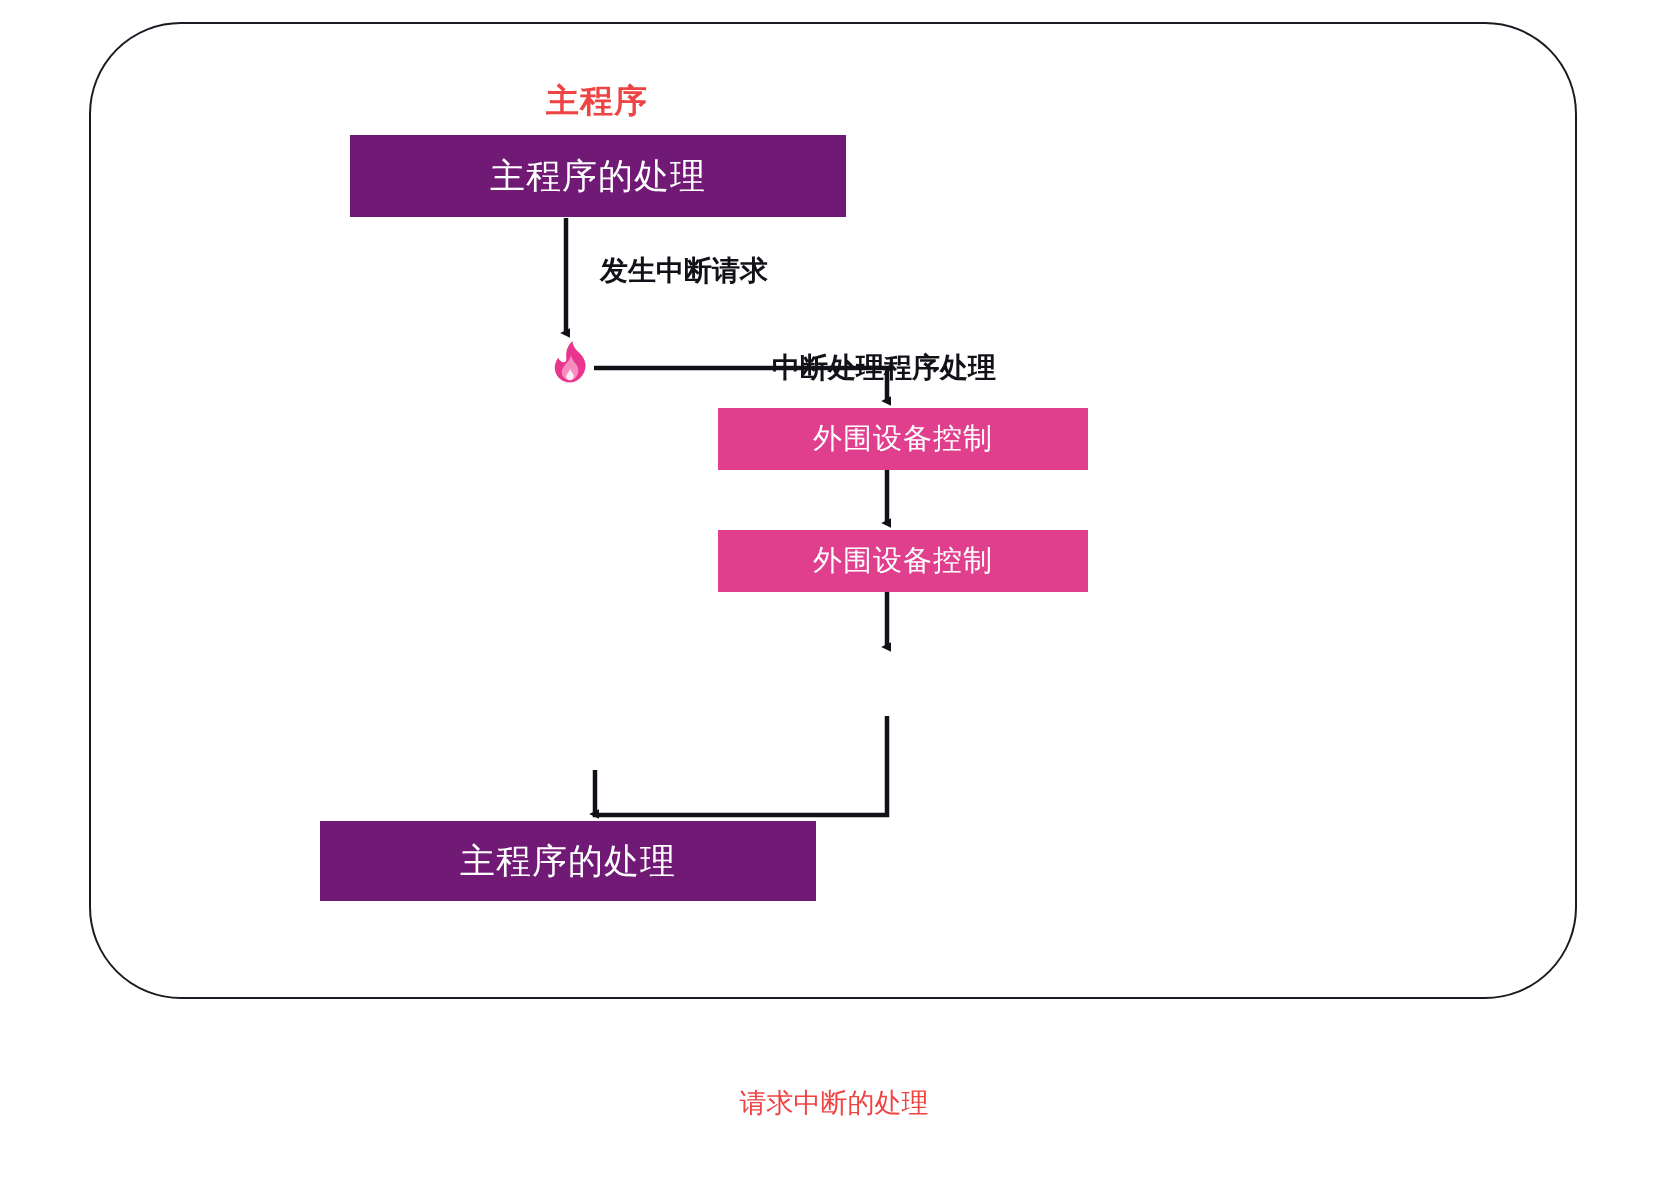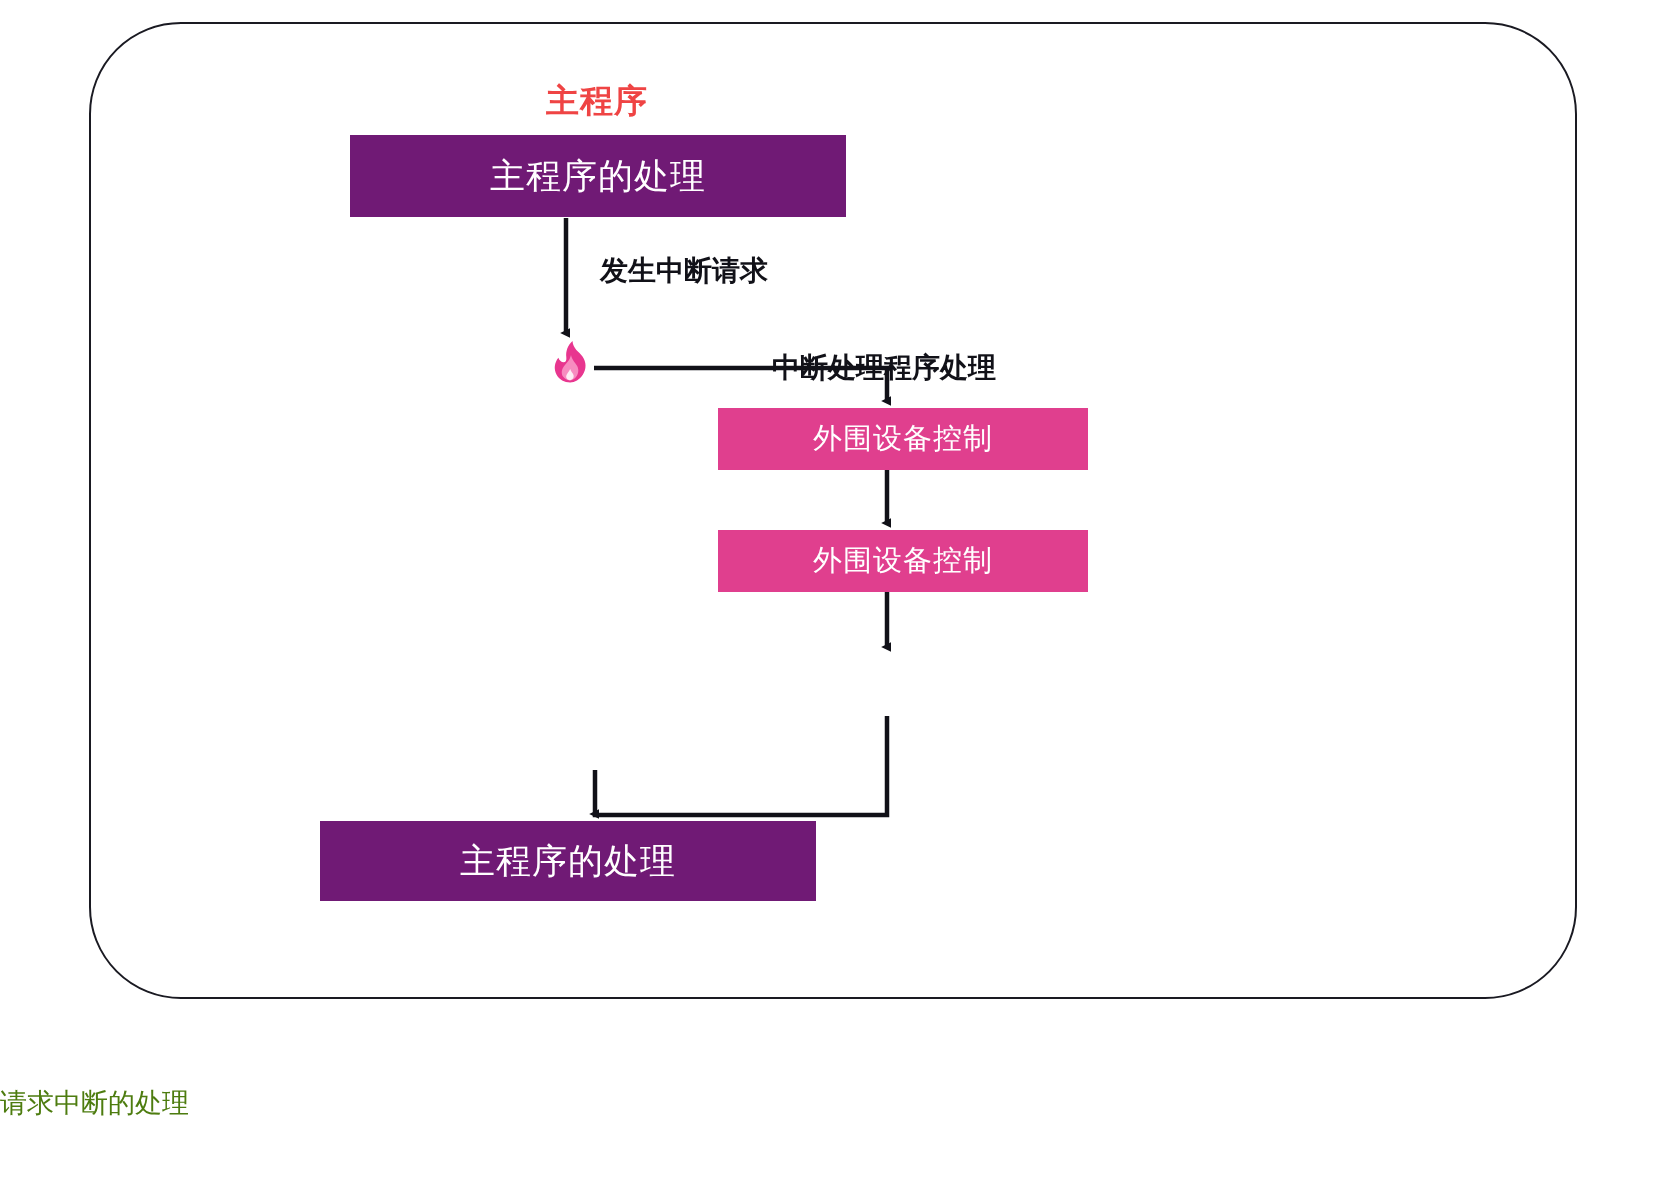--- a/index.html
+++ b/index.html
@@ -103,22 +103,23 @@
     width: 1668px;
     height: 1186px;
     pointer-events: none;
   }
 
   #caption {
     position: absolute;
     left: 0;
     top: 1085px;
     width: 1668px;
+    text-align: center;
     font-size: 27px;
-    color: #4d7c0f;
+    color: #ef4444;
     user-select: none;
   }
 </style>
 </head>
 <body>
 
 <div id="stage">
 
   <div class="frame"></div>
 

